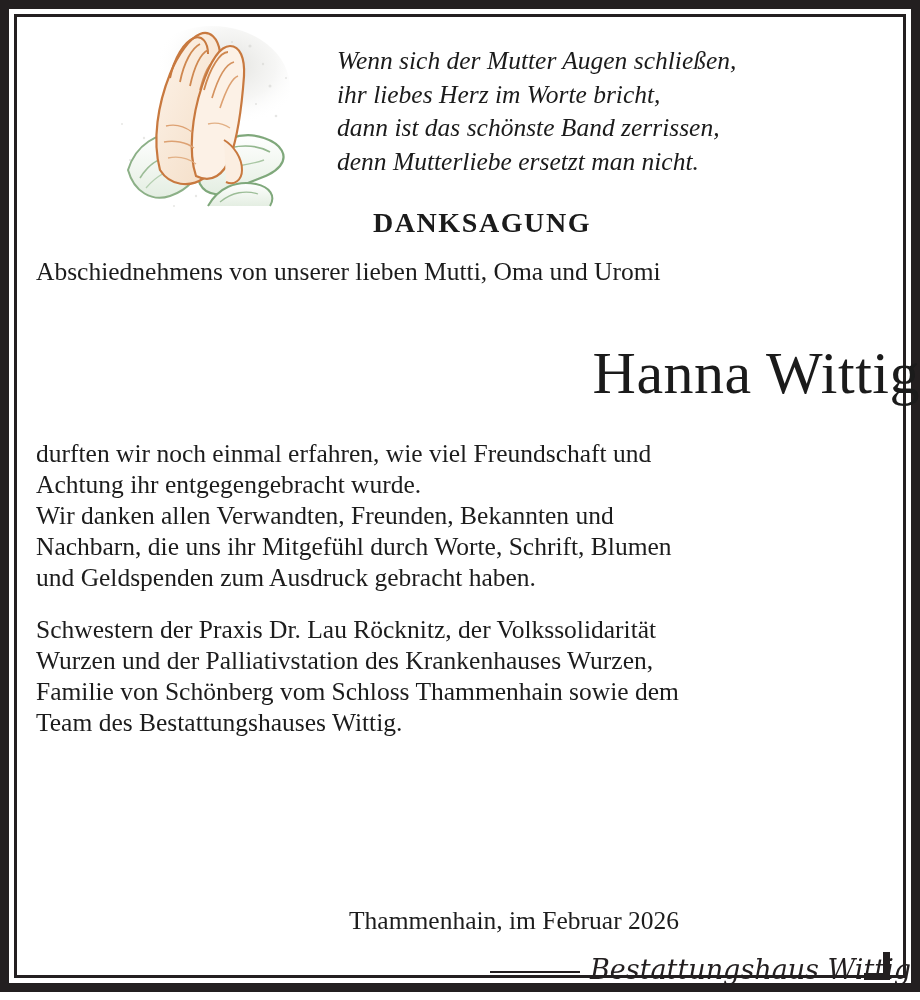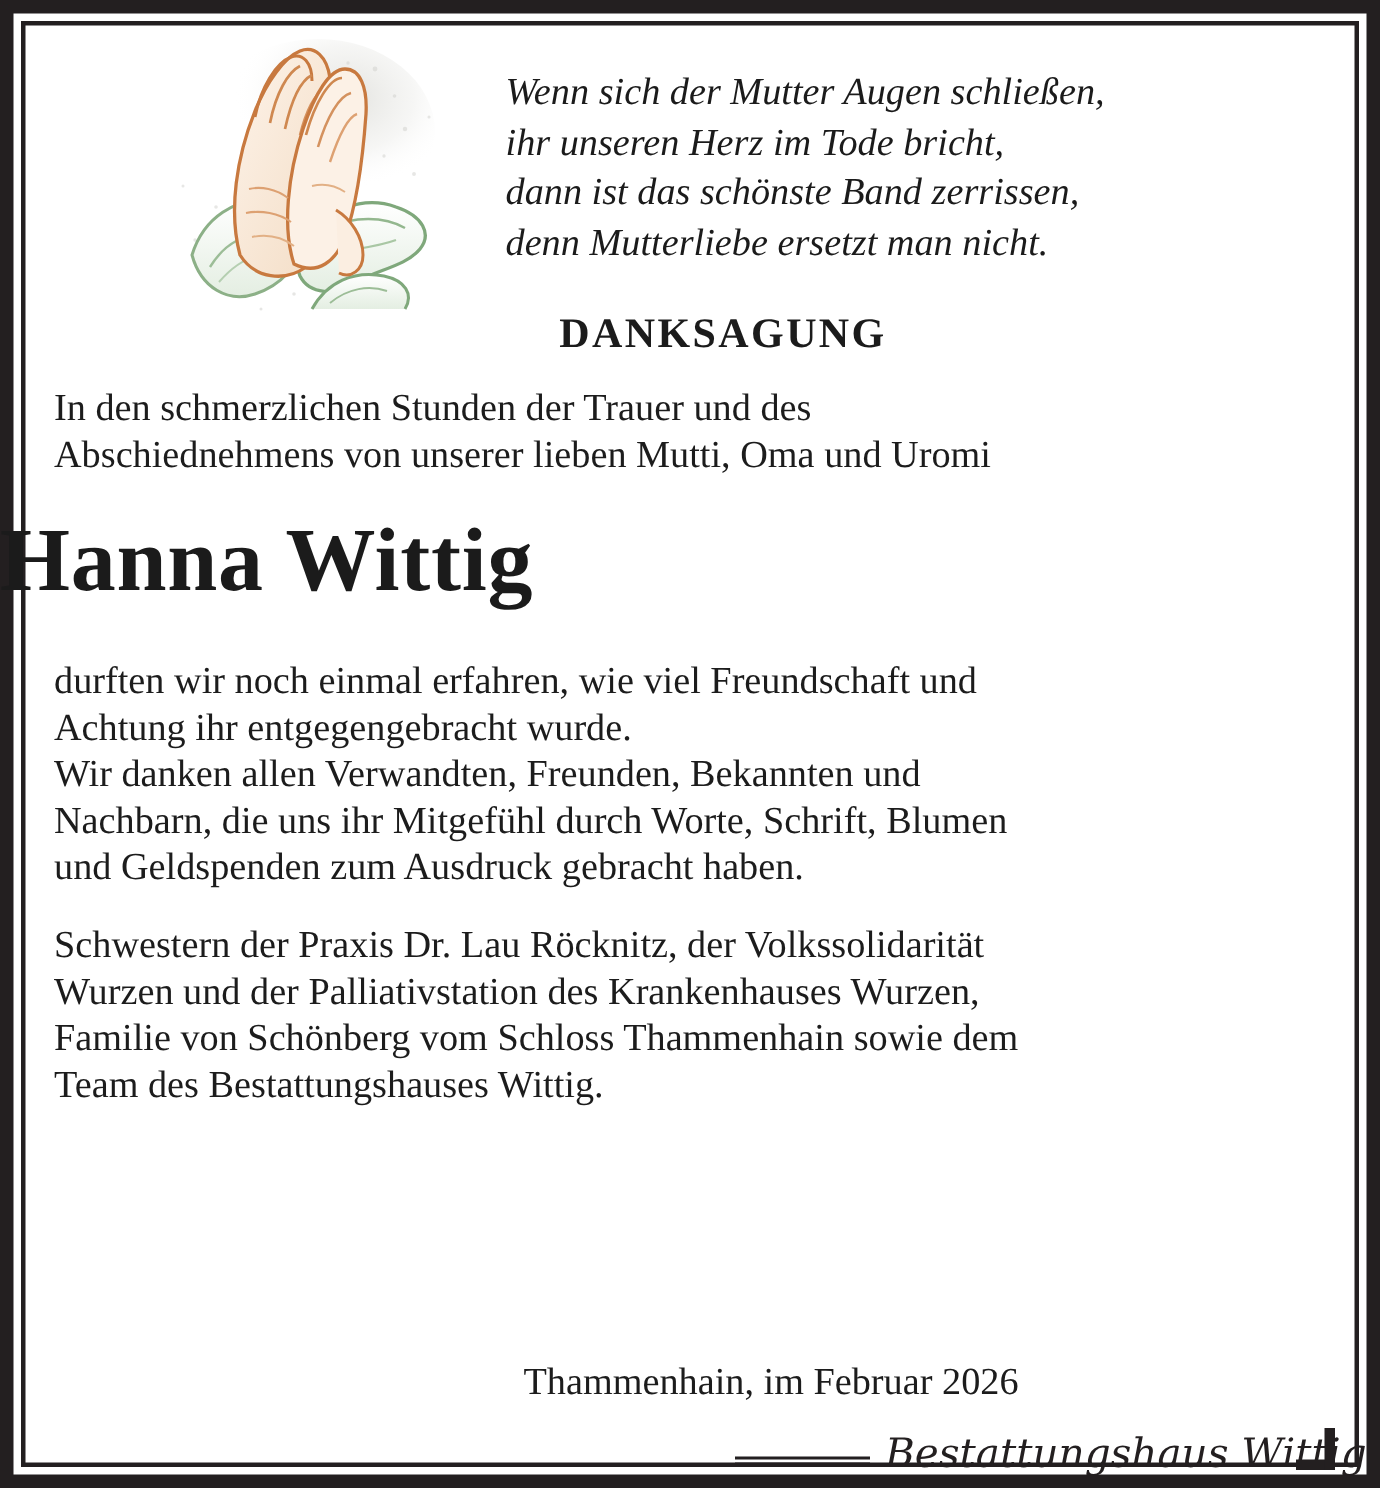--- a/index.html
+++ b/index.html
@@ -102,22 +102,22 @@
   #para-intro { top: 256px; }
   #para-mid   { top: 438px; }
   #para-thanks{ top: 614px; }
 
   
   .deceased-name {
     position: absolute;
     left: 0;
     top: 340px;
     width: 920px;
-    text-align: left;
-    font-weight: bold;
+    text-align: right;
+    font-weight: normal;
     font-size: 60px;
     line-height: 66px;
     letter-spacing: 0.5px;
     color: #1b1b1b;
   }
 
   
   .signature {
     position: absolute;
     left: 337px;
@@ -261,29 +261,28 @@
         <path d="M64 122 C74 120 86 122 94 128" fill="none" stroke="#dda172" stroke-width="1.4"></path>
         <path d="M68 138 C78 136 88 138 96 144" fill="none" stroke="#e2b085" stroke-width="1.3"></path>
         <path d="M108 104 C116 102 124 104 130 108" fill="none" stroke="#e2b085" stroke-width="1.3"></path>
 
         <path d="M124 120 C134 126 142 138 142 150 C142 160 134 166 126 162" fill="#fbeee1" stroke="#c8793f" stroke-width="2"></path>
       </svg>
     </div>
 
     <div class="poem">
       <div>Wenn sich der Mutter Augen schließen,</div>
-      <div>ihr unseren Herz im Tode bricht,</div>
+      <div>ihr liebes Herz im Worte bricht,</div>
       <div>dann ist das schönste Band zerrissen,</div>
       <div>denn Mutterliebe ersetzt man nicht.</div>
     </div>
 
     <div class="danksagung">DANKSAGUNG</div>
 
     <div class="body-text" id="para-intro">
-      <div>In den schmerzlichen Stunden der Trauer und des</div>
       <div>Abschiednehmens von unserer lieben Mutti, Oma und Uromi</div>
     </div>
 
     <div class="deceased-name">Hanna Wittig</div>
 
     <div class="body-text" id="para-mid">
       <div>durften wir noch einmal erfahren, wie viel Freundschaft und</div>
       <div>Achtung ihr entgegengebracht wurde.</div>
       <div>Wir danken allen Verwandten, Freunden, Bekannten und</div>
       <div>Nachbarn, die uns ihr Mitgefühl durch Worte, Schrift, Blumen</div>

